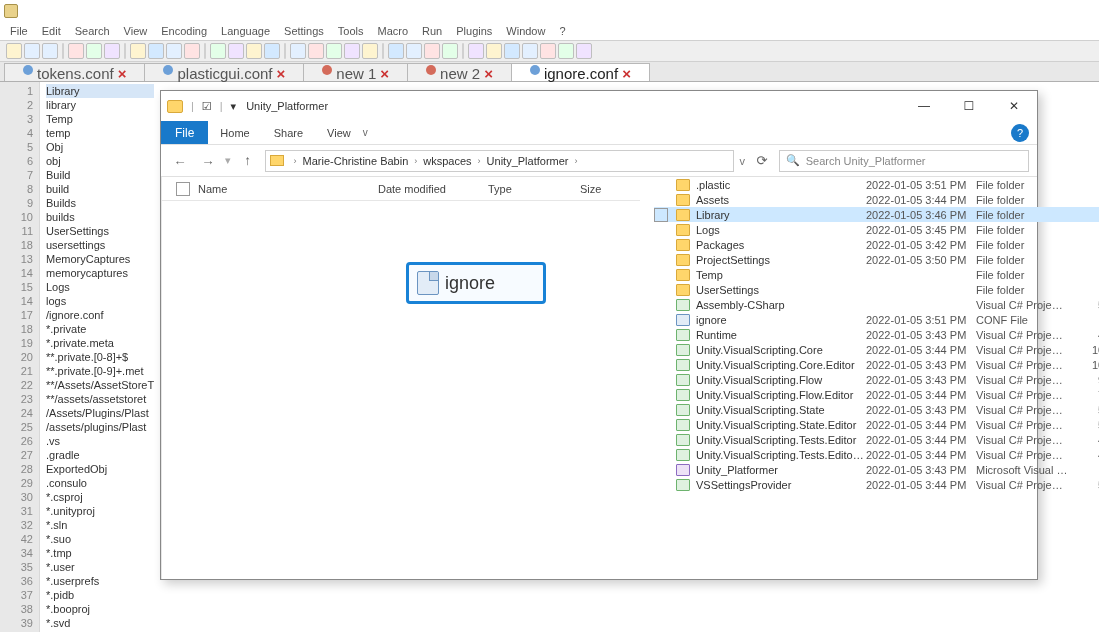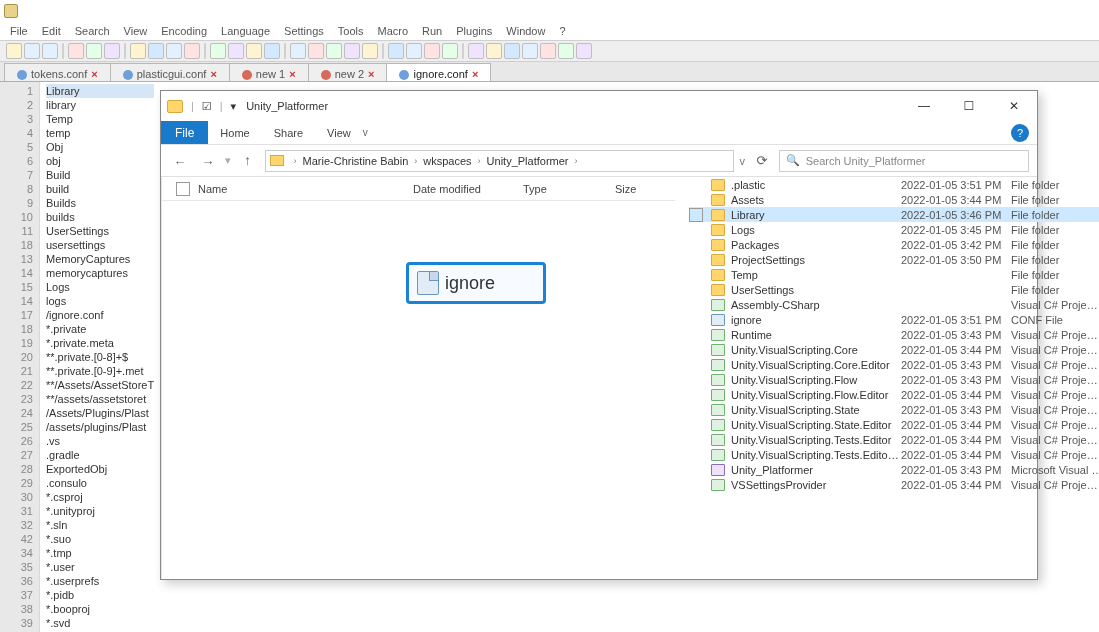--- a/index.html
+++ b/index.html
@@ -10,21 +10,21 @@
   .npp-title .app-icon { width: 14px; height: 14px; background: #e9d28b; border: 1px solid #a8924a; border-radius: 2px; }
   .npp-menu { height: 18px; background: #fff; display: flex; align-items: center; gap: 14px; padding-left: 10px; color: #555; font-size: 11px; }
   .npp-menu span { cursor: default; }
   .npp-toolbar { height: 22px; background: #efefef; border-top: 1px solid #d0d0d0; border-bottom: 1px solid #d0d0d0; display: flex; align-items: center; gap: 2px; padding-left: 6px; }
   .tb { width: 16px; height: 16px; background: #fff; border: 1px solid #bfbfbf; border-radius: 2px; display:inline-block; }
   .tb.c1{background:#fef4d0;} .tb.c2{background:#e3f0ff;} .tb.c3{background:#ffe3e3;}
   .tb.c4{background:#e3ffe8;} .tb.c5{background:#f0e3ff;} .tb.c6{background:#d3e9ff;}
   .tb.sep{width:2px;background:#d0d0d0;border:none;height:16px;margin:0 2px;}
 
   .npp-tabs { height: 20px; background: #e8e8e8; display: flex; align-items: flex-end; padding-left: 4px; gap: 0; border-bottom: 1px solid #b0b0b0;}
-  .tab { height: 18px; background: #efefef; border:1px solid #b8b8b8; border-bottom:none; padding: 1px 12px; display:flex; align-items:flex-end; gap:4px; font-size:11px; color:#555; margin-right:-1px; }
+  .tab { height: 18px; background: #efefef; border:1px solid #b8b8b8; border-bottom:none; padding: 1px 18px; display:flex; align-items:flex-start; gap:4px; font-size:15px; color:#555; margin-right:-1px; }
   .tab.active { background:#fff; color:#222;}
   .tab .dot { width:10px;height:10px;border-radius:50%;background:#6da0d8; }
   .tab .dot.red{background:#d46b5b;}
   .tab .x{color:#c33;font-weight:bold;cursor:default;}
 
   .editor { position: relative; background:#fff; height: calc(632px - 82px); display:flex; }
   .gutter { width: 40px; background:#e8e8e8; color:#888; text-align:right; padding: 2px 6px 0 0; font: 11px/14px Consolas, monospace; border-right:1px solid #d8d8d8; }
   .code { padding: 2px 0 0 6px; font: 11px/14px Consolas, monospace; color: #333; white-space: pre; }
   .code .line { height:14px; }
   .code .hl { background:#d6e6f7; }
@@ -53,21 +53,21 @@
   .search-box{ width:250px; border:1px solid #ccc; height:22px; display:flex; align-items:center; padding-left:6px; color:#888;}
   .search-box .mag{margin-right:6px;}
 
   .ex-body{ flex:1; display:flex; min-height:0;}
   .navpane{ width:100px; border-right:1px solid #e6e6e6; background:#fafafa; position:relative;}
   .navpane .blur{position:absolute; inset:8px 6px; background:#f2f2f2; filter:blur(3px); border-radius:3px;}
 
   .listpane{ flex:1; display:flex; flex-direction:row; position:relative;}
   .col-headers{ height:24px; display:flex; align-items:center; border-bottom:1px solid #e6e6e6; padding-left:14px; color:#444; }
   .col-headers .cb{width:14px;height:14px;border:1px solid #999; margin-right:8px;}
-  .ch-name{width:180px;} .ch-date{width:110px;margin-left:35px;} .ch-type{width:92px;} .ch-size{width:60px;}
+  .ch-name{width:180px;} .ch-date{width:110px;} .ch-type{width:92px;} .ch-size{width:60px;}
 
   .rows{ flex:1; overflow:hidden; padding-left:14px;}
   .row{ height:15px; display:flex; align-items:center; font-size:11px; color:#333;}
   .row.selected{ background:#cde8ff; }
   .row .cb{width:14px;height:14px;border:1px solid #999; margin-right:8px; visibility:hidden;}
   .row.selected .cb{visibility:visible;}
   .row .ico{ width:14px;height:12px; margin-right:6px; border-radius:1px;}
   .row .ico.folder{ background:#ffd66b; border:1px solid #d9a93b;}
   .row .ico.cs{ background:#dff1e0; border:1px solid #6db36e;}
   .row .ico.conf{ background:#e2ecf7; border:1px solid #6b94c1;}

